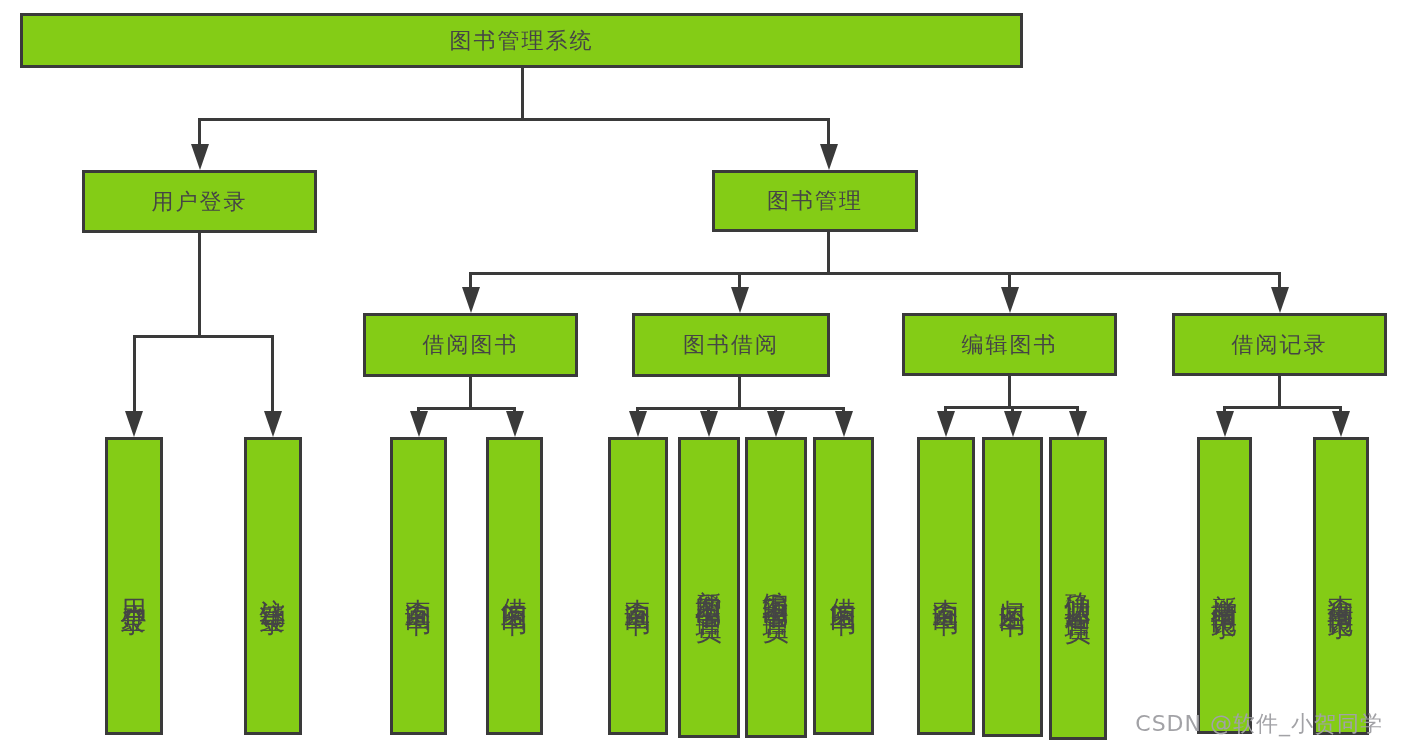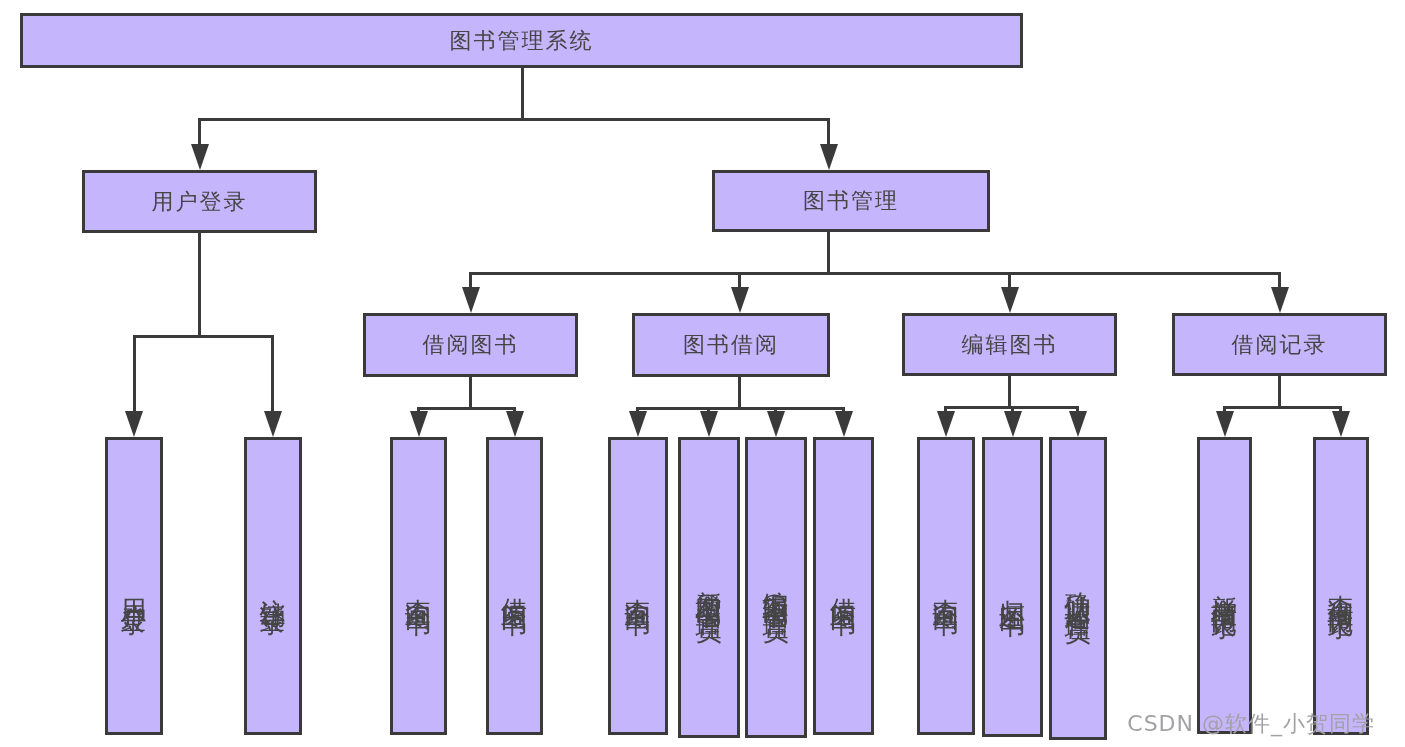--- a/index.html
+++ b/index.html
@@ -8,56 +8,56 @@
     --bg:#ffffff;
     --wm:#a2a2a6;
   }
   html,body{margin:0;padding:0;background:var(--bg);}
   #stage{
     position:relative;width:1405px;height:747px;background:var(--bg);
     font-family:"DejaVu Sans",sans-serif;overflow:hidden;
   }
   .node{
     position:absolute;box-sizing:border-box;border:3px solid var(--line);
-    background:#c4b5fd;color:var(--text);
+    background:#84cc16;color:var(--text);
     display:flex;align-items:center;justify-content:center;
   }
   .hnode{font-size:22px;letter-spacing:2px;white-space:nowrap;}
   .vnode{
     writing-mode:vertical-rl;text-orientation:mixed;
     font-size:26px;letter-spacing:4px;line-height:1;
   }
   .vline{position:absolute;width:3px;background:var(--line);}
   .hline{position:absolute;height:3px;background:var(--line);}
   .arrow{
     position:absolute;width:0;height:0;
     border-left:9px solid transparent;border-right:9px solid transparent;
     border-top:26px solid var(--line);
   }
   .watermark{
-    position:absolute;right:30px;bottom:8px;
+    position:absolute;right:22px;bottom:8px;
     font-size:22px;color:var(--wm);letter-spacing:1px;white-space:nowrap;
   }
 </style>
 </head>
 <body>
 
 <div id="stage">
 
   <div class="node hnode" style="left:20px;top:13px;width:1003px;height:55px;">图书管理系统</div>
 
   <div class="vline" style="left:521px;top:68px;height:50px;"></div>
   <div class="hline" style="left:198px;top:118px;width:632px;"></div>
   <div class="vline" style="left:198px;top:118px;height:30px;"></div>
   <div class="arrow" style="left:191px;top:144px;"></div>
   <div class="vline" style="left:827px;top:118px;height:30px;"></div>
   <div class="arrow" style="left:820px;top:144px;"></div>
 
   <div class="node hnode" style="left:82px;top:170px;width:235px;height:63px;">用户登录</div>
-  <div class="node hnode" style="left:712px;top:170px;width:278px;height:62px;">图书管理</div>
+  <div class="node hnode" style="left:712px;top:170px;width:206px;height:62px;">图书管理</div>
 
   <div class="vline" style="left:198px;top:233px;height:102px;"></div>
   <div class="hline" style="left:133px;top:335px;width:141px;"></div>
   <div class="vline" style="left:133px;top:335px;height:80px;"></div>
   <div class="arrow" style="left:125px;top:411px;"></div>
   <div class="vline" style="left:271px;top:335px;height:80px;"></div>
   <div class="arrow" style="left:264px;top:411px;"></div>
 
   <div class="vline" style="left:827px;top:232px;height:40px;"></div>
   <div class="hline" style="left:469px;top:272px;width:811px;"></div>

